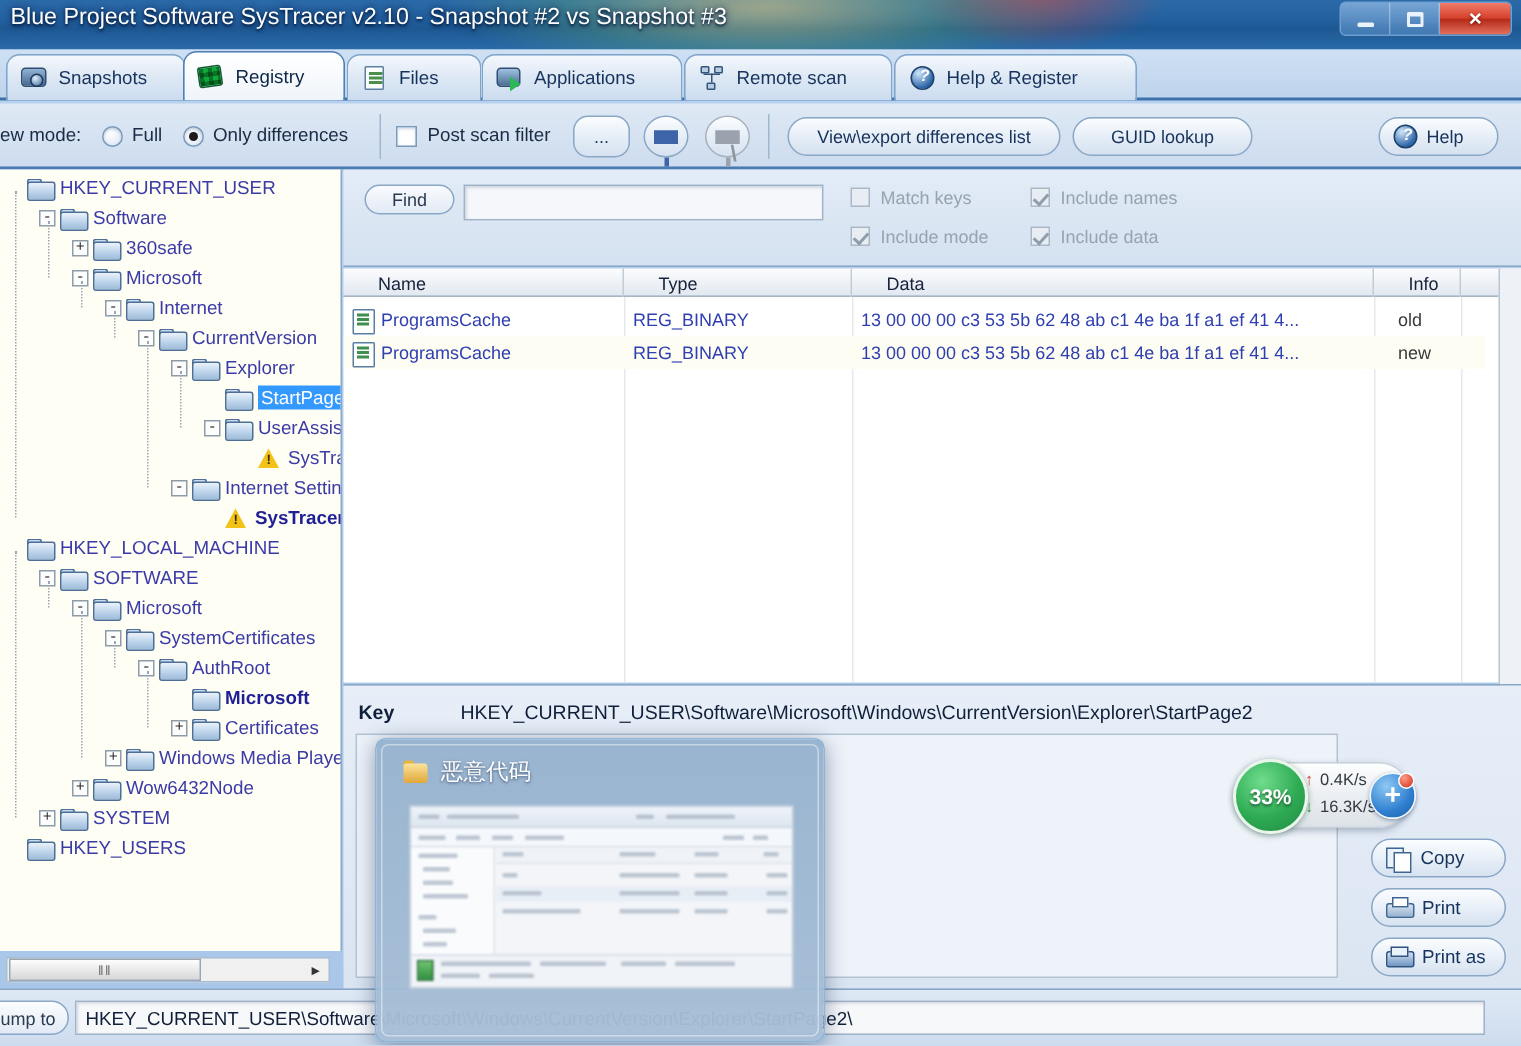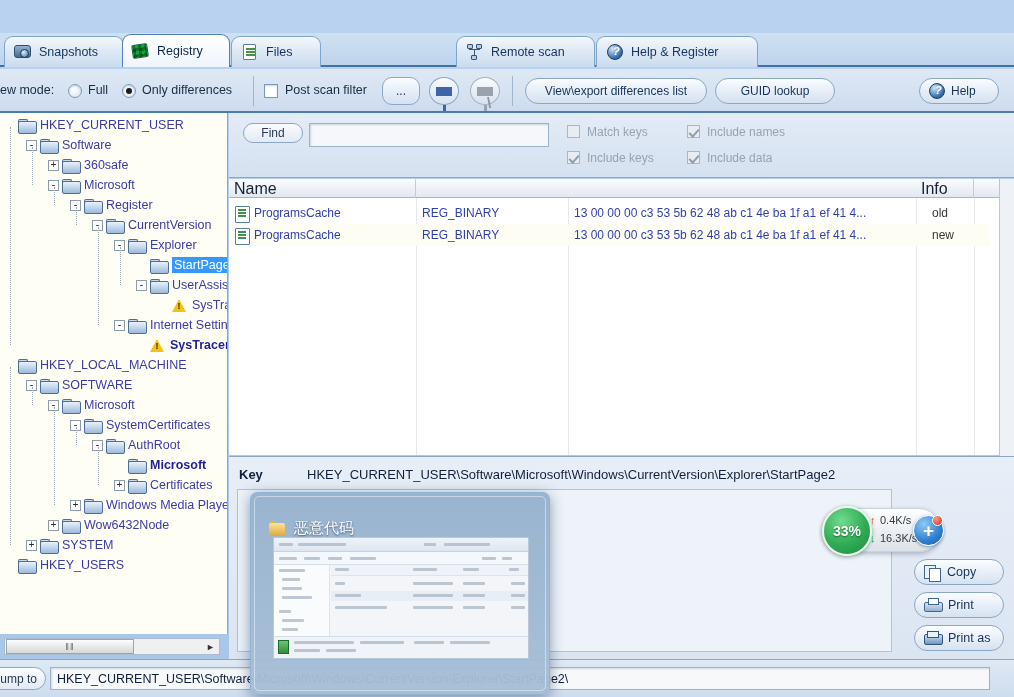--- a/index.html
+++ b/index.html
@@ -209,22 +209,22 @@
   .fchk.on:after{content:"";position:absolute;left:3px;top:1px;width:4px;height:8px;
     border:solid #8f9dac;border-width:0 2px 2px 0;transform:rotate(42deg);}
   .ftext { position:absolute;font-size:12px;color:#97a3b1;white-space:nowrap;}
 
   .gridhead {
     position:absolute; left:229px; top:179px; width:785px; height:19px;
     background:linear-gradient(180deg,#fbfcfe,#e2e8f0);
     border-bottom:1px solid #a8b6c4;
   }
   .gh {
-    position:absolute; top:0; height:19px; font-size:16px; color:#16213a;
-    padding-left:5px; display:flex; align-items:center;
+    position:absolute; top:0; height:19px; font-size:12px; color:#16213a;
+    padding-left:23px; display:flex; align-items:center;
     border-right:1px solid #c2ccd7;
   }
   .gridbody { position:absolute; left:229px; top:198px; width:785px; height:257px; background:#ffffff; overflow:hidden; }
   .grow { position:absolute; left:0; width:761px; height:22px; display:flex; align-items:center; }
   .grow.alt { background:#fdfdf3; }
   .cell { position:absolute; font-size:12px; color:#2f3fb0; white-space:nowrap; display:flex; align-items:center; height:22px; }
   .regico { width:13px;height:15px;position:relative;flex:0 0 13px;}
   .regico:before{content:"";position:absolute;left:0;top:0;width:13px;height:15px;background:#ffffff;border:1px solid #5a7ea3;border-radius:1px;}
   .regico:after{content:"";position:absolute;left:2.5px;top:3px;width:8px;height:2px;background:#3f8f4f;box-shadow:0 3px 0 #3f8f4f,0 6px 0 #3f8f4f;}
   .gridline { position:absolute; top:0; width:1px; height:257px; background:#e6e8ec; }
@@ -285,21 +285,21 @@
 
   
   .thumbpop {
     position:absolute; left:250px; top:492px; width:300px; height:203px;
     border:1px solid #8fb4d8; border-radius:7px;
     background: linear-gradient(180deg, rgba(150,178,206,.96) 0%, rgba(166,190,214,.96) 100%);
     box-shadow: 0 3px 14px rgba(20,45,80,.45);
     overflow:hidden;
   }
   .thumbpop .tp-inner { position:absolute; inset:3px; border:1px solid rgba(255,255,255,.45); border-radius:5px; }
-  .tp-title { position:absolute; left:18px; top:26px; display:flex; align-items:center; gap:8px; }
+  .tp-title { position:absolute; left:18px; top:12px; display:flex; align-items:center; gap:8px; }
   .tp-folder { width:17px;height:17px;position:relative;flex:0 0 17px;}
   .tp-folder:before{content:"";position:absolute;left:0;top:1px;width:7px;height:4px;background:#e8b33c;border-radius:2px 2px 0 0;}
   .tp-folder:after{content:"";position:absolute;left:0;top:3px;width:16px;height:13px;
     background:linear-gradient(180deg,#fbe39a,#e0a83a);border-radius:2px;}
   .tp-titletext { font-size:15px; color:#ffffff; text-shadow:0 1px 2px rgba(30,50,80,.75); white-space:nowrap;}
   .tp-shot {
     position:absolute; left:22px; top:44px; width:256px; height:122px;
     background:#f3f5f8; border:1px solid #b9c7d6;
     filter: blur(0.6px);
     overflow:hidden;
@@ -343,39 +343,59 @@
     box-shadow:0 1px 3px rgba(20,50,90,.45);
   }
   .nw-plus:after{content:"";position:absolute;right:0px;top:-1px;width:9px;height:9px;border-radius:50%;
     background:radial-gradient(circle at 35% 30%,#ff9a86,#cc2d16);border:1px solid #fff;}
 </style>
 </head>
 <body>
 
 <div id="app">
 
+  <div class="titlebar">
+    <div class="glow"></div>
+    <div class="glow2"></div>
+    <div class="title-text">Blue Project Software SysTracer v2.10 - Snapshot #2 vs Snapshot #3</div>
+    <div class="wincontrols">
+      <div class="wbtn">
+          <span class="min-glyph"></span>
+        </div>
+      <div class="wbtn">
+          <span class="max-glyph"></span>
+        </div>
+      <div class="wbtn close">×</div>
+    </div>
+  </div>
 
   <div class="tabstrip">
     <div class="tab" style="left:4px;width:120px;">
       <span class="tab-ico">
           <i class="ico-cam"></i>
         </span>
       <span>Snapshots</span>
     </div>
     <div class="tab active" style="left:122px;width:108px;">
       <span class="tab-ico">
           <i class="ico-reg"></i>
         </span>
       <span>Registry</span>
     </div>
     <div class="tab" style="left:231px;width:90px;">
       <span class="tab-ico">
           <i class="ico-file"></i>
         </span>
       <span>Files</span>
+    </div>
+    <div class="tab" style="left:321px;width:134px;">
+      <span class="tab-ico">
+          <i class="ico-app"></i>
+        </span>
+      <span>Applications</span>
     </div>
     <div class="tab" style="left:596px;width:162px;">
       <span class="tab-ico">
           <i class="ico-help"></i>
         </span>
       <span>Help &amp; Register</span>
     </div>
     <div class="tab" style="left:456px;width:139px;">
       <span class="tab-ico">
           <i class="ico-net">
@@ -437,21 +457,21 @@
           <span class="tlabel">360safe</span>
         </div>
         <div class="tnode" style="top: 62px; left: 48px;">
           <span class="exp">-</span>
           <span class="folder"></span>
           <span class="tlabel">Microsoft</span>
         </div>
         <div class="tnode" style="top: 82px; left: 70px;">
           <span class="exp">-</span>
           <span class="folder"></span>
-          <span class="tlabel">Register</span>
+          <span class="tlabel">Internet</span>
         </div>
         <div class="tnode" style="top: 102px; left: 92px;">
           <span class="exp">-</span>
           <span class="folder"></span>
           <span class="tlabel">CurrentVersion</span>
         </div>
         <div class="tnode" style="top: 122px; left: 114px;">
           <span class="exp">-</span>
           <span class="folder"></span>
           <span class="tlabel">Explorer</span>
@@ -557,27 +577,29 @@
 
   <div class="findbar">
     <div class="findbtn">Find</div>
     <div class="findinput"></div>
 
     <div class="fchk" style="left:338px;top:12px;"></div>
     <div class="ftext" style="left:358px;top:12px;">Match keys</div>
     <div class="fchk on" style="left:458px;top:12px;"></div>
     <div class="ftext" style="left:478px;top:12px;">Include names</div>
     <div class="fchk on" style="left:338px;top:38px;"></div>
-    <div class="ftext" style="left:358px;top:38px;">Include keys</div>
+    <div class="ftext" style="left:358px;top:38px;">Include mode</div>
     <div class="fchk on" style="left:458px;top:38px;"></div>
     <div class="ftext" style="left:478px;top:38px;">Include data</div>
   </div>
 
   <div class="gridhead">
     <div class="gh" style="left:0px;width:187px;">Name</div>
+    <div class="gh" style="left:187px;width:152px;">Type</div>
+    <div class="gh" style="left:339px;width:348px;">Data</div>
     <div class="gh" style="left:687px;width:58px;text-align:right;">Info</div>
     <div class="gh" style="left:745px;width:40px;border-right:none;"></div>
   </div>
 
   <div class="gridbody">
     <div class="gridline" style="left:187px;"></div>
     <div class="gridline" style="left:339px;"></div>
     <div class="gridline" style="left:687px;"></div>
     <div class="gridline" style="left:745px;"></div>
 

